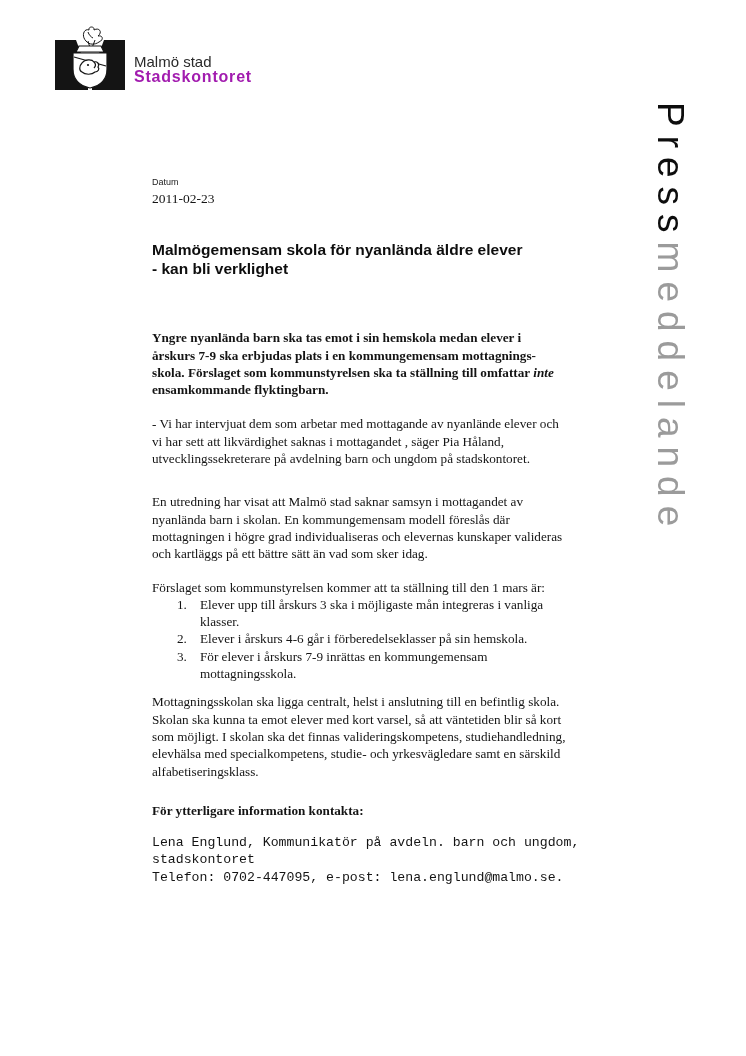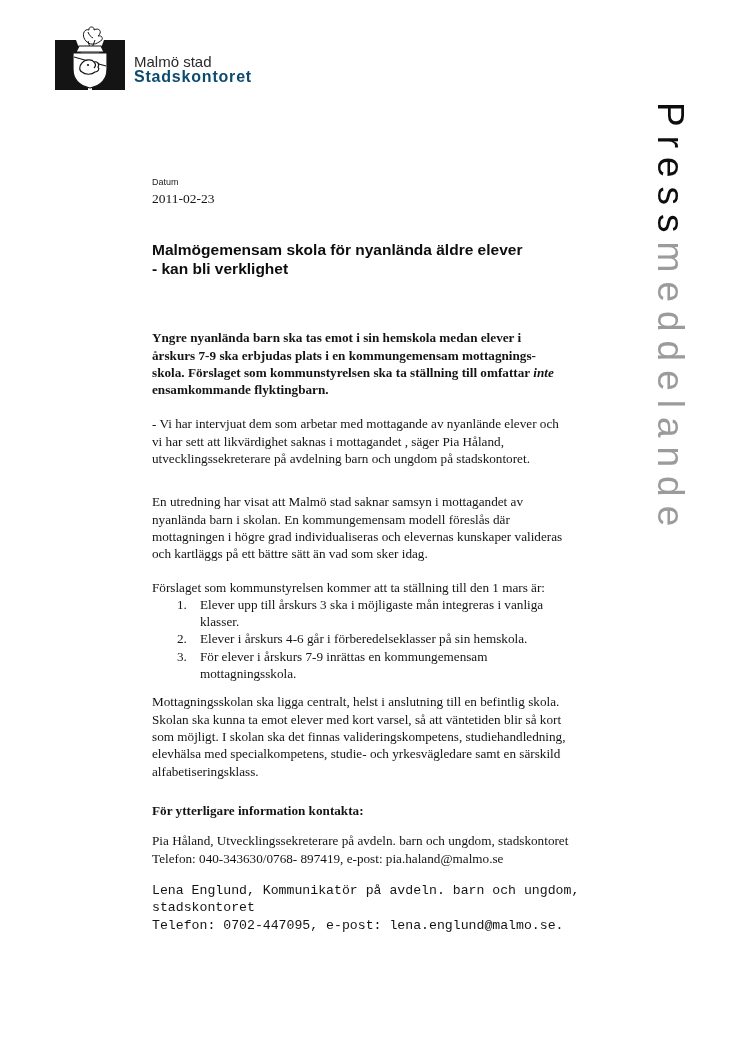--- a/index.html
+++ b/index.html
@@ -34,21 +34,21 @@
   }
   .logo-org {
     font-size: 15px;
     color: #2a2a2a;
     line-height: 13px;
   }
   .logo-dept {
     font-size: 16px;
     font-weight: bold;
     letter-spacing: 0.8px;
-    color: #0c4a6e;
+    color: #a21caf;
     line-height: 18px;
   }
 
   
   .banner {
     position: absolute;
     left: 652px;
     top: 102px;
     writing-mode: vertical-rl;
     font-family: "Liberation Sans", sans-serif;
@@ -209,24 +209,20 @@
     <p class="para para-p5">
       <span class="ln">Mottagningsskolan ska ligga centralt, helst i anslutning till en befintlig skola.</span>
       <span class="ln">Skolan ska kunna ta emot elever med kort varsel, så att väntetiden blir så kort</span>
       <span class="ln">som möjligt. I skolan ska det finnas valideringskompetens, studiehandledning,</span>
       <span class="ln">elevhälsa med specialkompetens, studie- och yrkesvägledare samt en särskild</span>
       <span class="ln">alfabetiseringsklass.</span>
     </p>
 
     <p class="contact-heading">För ytterligare information kontakta:</p>
 
-    <div class="contact-block">
-      <span class="ln">Pia Håland, Utvecklingssekreterare på avdeln. barn och ungdom, stadskontoret</span>
-      <span class="ln">Telefon: 040-343630/0768- 897419, e-post: pia.haland@malmo.se</span>
-    </div>
 
     <div class="contact-block contact-block-2">
       <span class="ln">Lena Englund, Kommunikatör på avdeln. barn och ungdom, stadskontoret</span>
       <span class="ln">Telefon: 0702-447095, e-post: lena.englund@malmo.se.</span>
     </div>
 
   </div>
 </div>
 
 </body></html>

